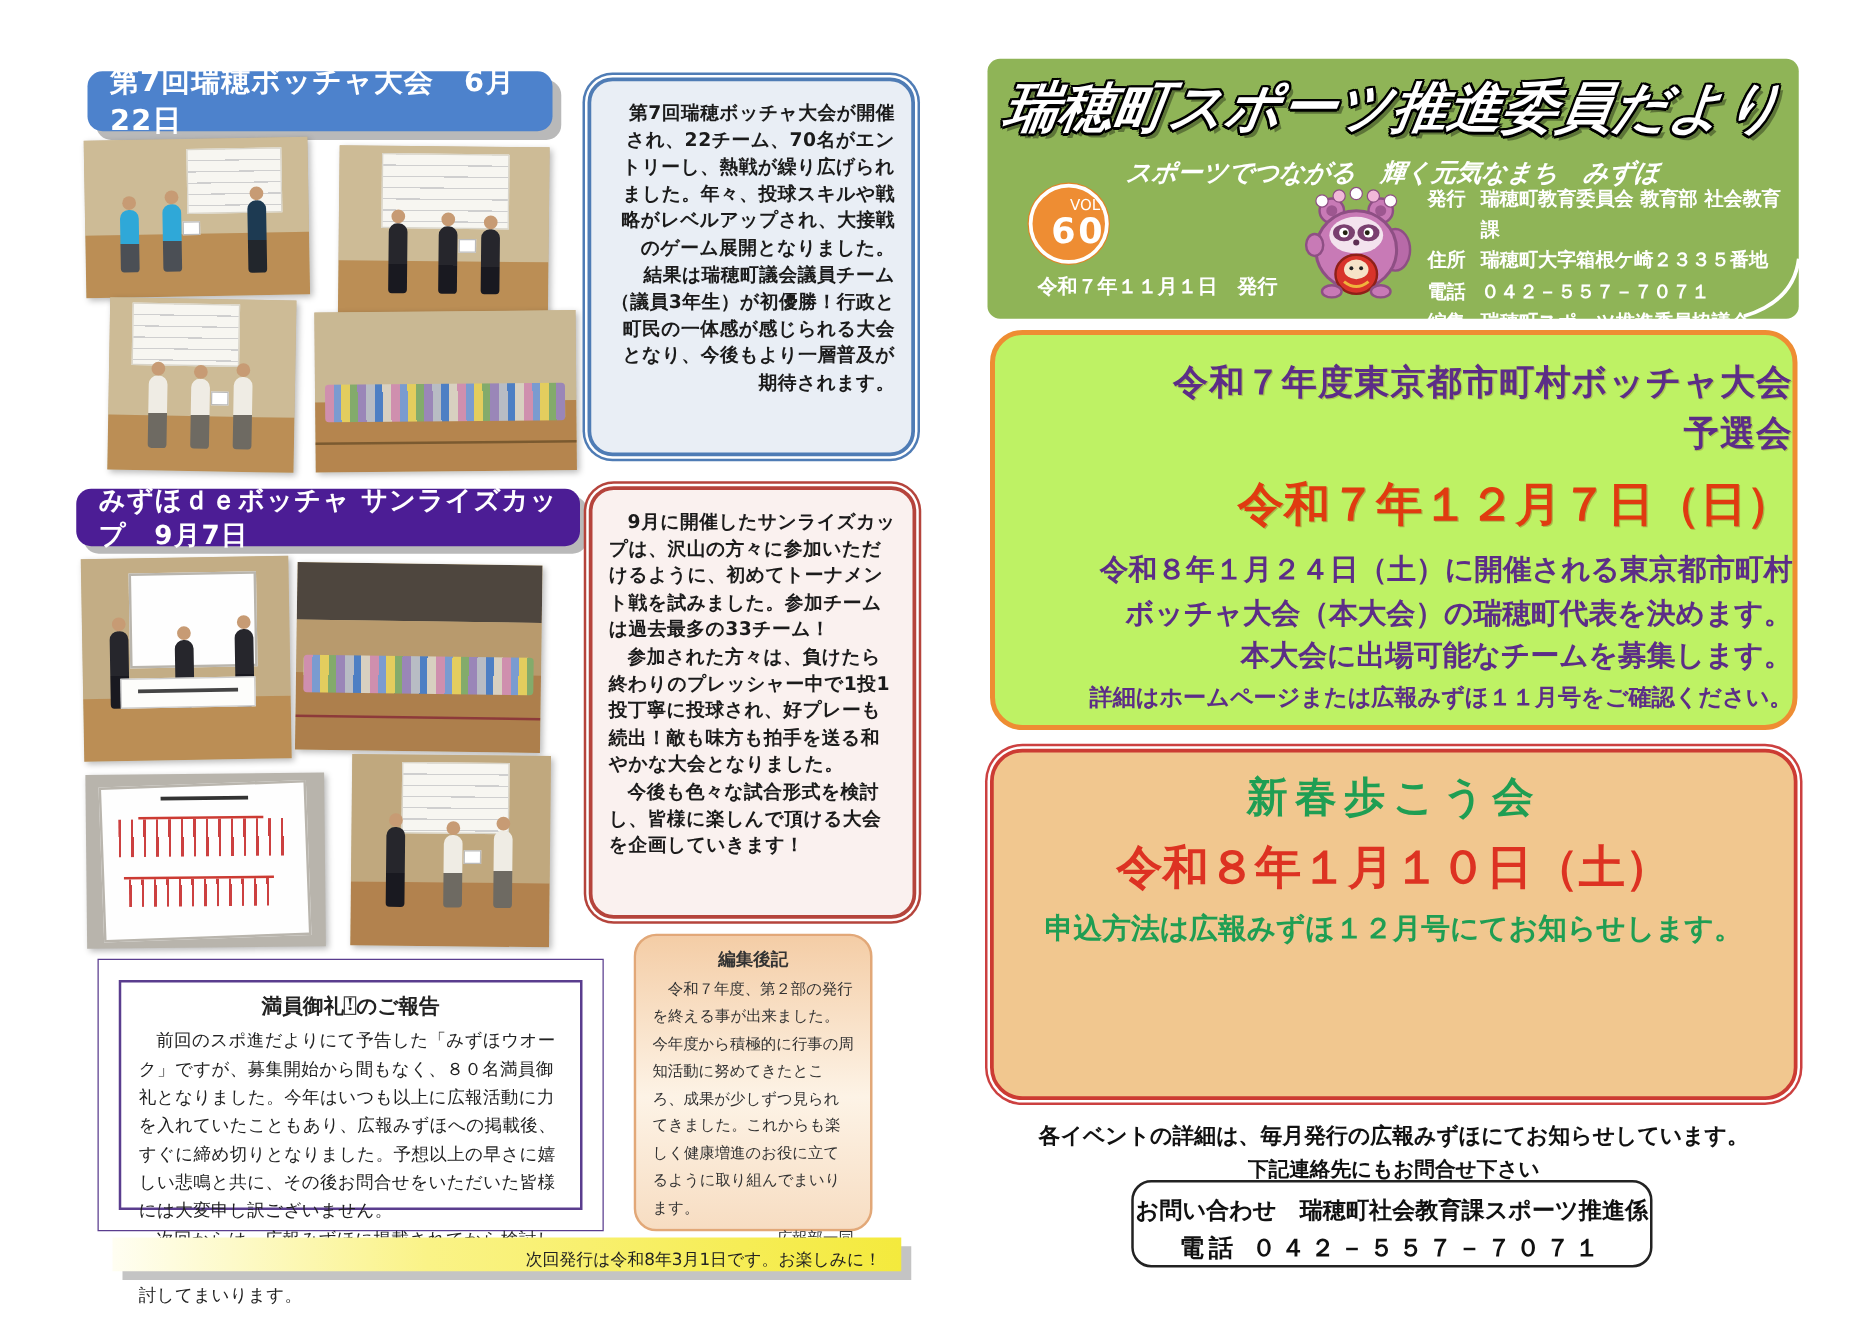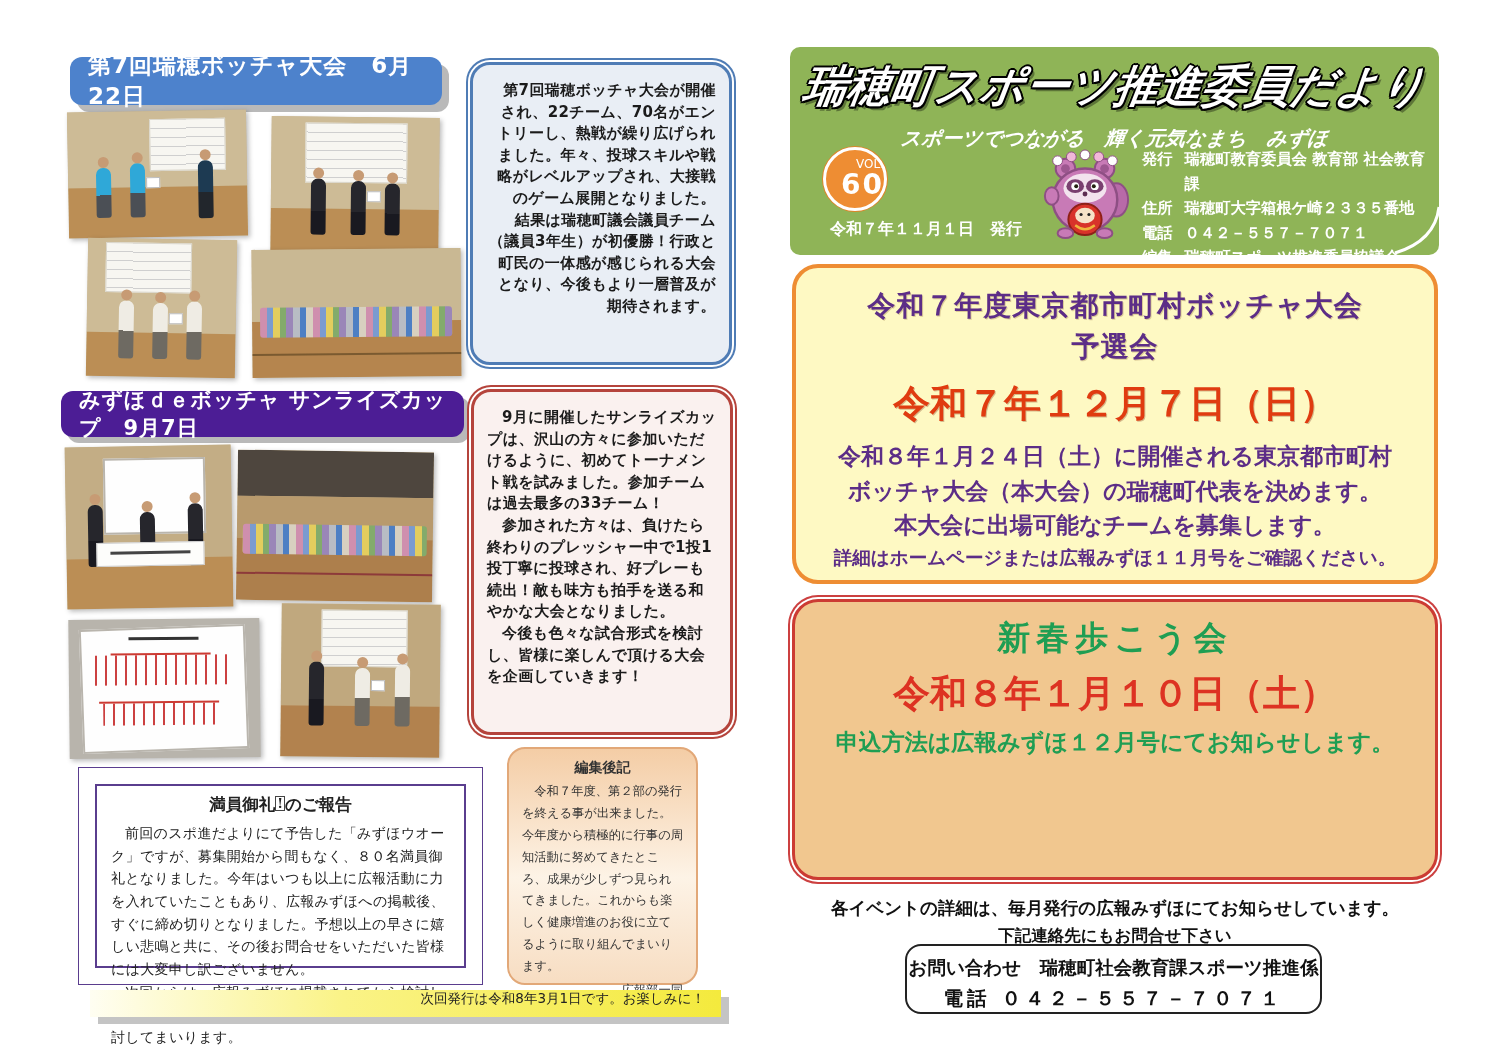--- a/index.html
+++ b/index.html
@@ -38,21 +38,21 @@
      border:2px solid #e2a878;border-radius:18px;box-sizing:border-box;
      background:linear-gradient(#f4cda6,#fdf3e6 55%,#f7ddc2);padding:10px 13px 0 13px;color:#333;}
   #editor-title{text-align:center;font-size:14px;font-weight:bold;margin-bottom:4px;}
   #editor-body{font-size:12.3px;line-height:1.78;text-indent:1em;margin:0;}
   #editor-sign{font-size:12.3px;text-align:right;margin-top:4px;}
 
   
   #next-issue{position:absolute;left:90px;top:990px;width:631px;height:27px;
      background:linear-gradient(90deg,#fffef2,#faf387 40%,#f4ea3d);
      box-shadow:8px 7px 0 #c4c4c4;font-size:13.5px;color:#222;display:flex;
-     align-items:flex-start;justify-content:flex-end;padding-right:16px;box-sizing:border-box;}
+     align-items:flex-end;justify-content:flex-end;padding-right:16px;box-sizing:border-box;}
 
   
   #header{position:absolute;left:790px;top:47px;width:649px;height:208px;
      background:#8fb457;border-radius:10px;}
   #header-title{position:absolute;top:10px;width:100%;text-align:center;font-size:44px;
      font-weight:bold;font-style:italic;color:#fff;transform:skewX(-8deg);letter-spacing:0px;
      text-shadow:2px 0 #000,-2px 0 #000,0 2px #000,0 -2px #000,
        1.5px 1.5px #000,-1.5px -1.5px #000,1.5px -1.5px #000,-1.5px 1.5px #000,4px 4px 0 rgba(0,0,0,.35);}
   #header-subtitle{position:absolute;top:78px;width:100%;text-align:center;color:#fff;
      font-style:italic;font-weight:bold;font-size:20px;transform:skewX(-6deg);}
@@ -63,22 +63,22 @@
   .vol-num{font-size:28px;font-weight:bold;line-height:1.1;letter-spacing:2px;}
   #issue-date{position:absolute;left:40px;top:172px;color:#fff;font-size:16px;font-weight:bold;}
   #pub-info{position:absolute;left:352px;top:100px;color:#fff;font-size:15.3px;
      font-weight:bold;line-height:24.5px;}
   .info-row{display:flex;}
   .info-label{flex:none;margin-right:12px;}
   #mascot{position:absolute;left:246px;top:102px;width:98px;height:90px;}
   #swoosh{position:absolute;right:-4px;bottom:-6px;}
 
   
-  #qual-box{position:absolute;left:792px;top:264px;width:646px;height:320px;background:#fef9c3;
-     border:4px solid #ee8d33;border-radius:26px;box-sizing:border-box;text-align:center;
+  #qual-box{position:absolute;left:792px;top:264px;width:646px;height:320px;background:#bef264;
+     border:4px solid #ee8d33;border-radius:26px;box-sizing:border-box;text-align:right;
      color:#5c2d87;font-weight:bold;padding-top:18px;}
   .qual-title{font-size:28px;letter-spacing:1px;line-height:1.45;
      text-shadow:1px 1px 0 rgba(120,70,20,.25);}
   .qual-date{font-size:37px;color:#e03b10;margin-top:12px;text-shadow:1px 1px 0 rgba(120,40,10,.3);}
   .qual-body{font-size:23px;line-height:1.5;margin-top:10px;}
   .qual-note{font-size:18.5px;margin-top:2px;}
 
   
   #walk-box{position:absolute;left:792px;top:599px;width:646px;height:281px;background:#f1c78f;
      border:3px solid #cc3b33;border-radius:26px;box-sizing:border-box;text-align:center;

